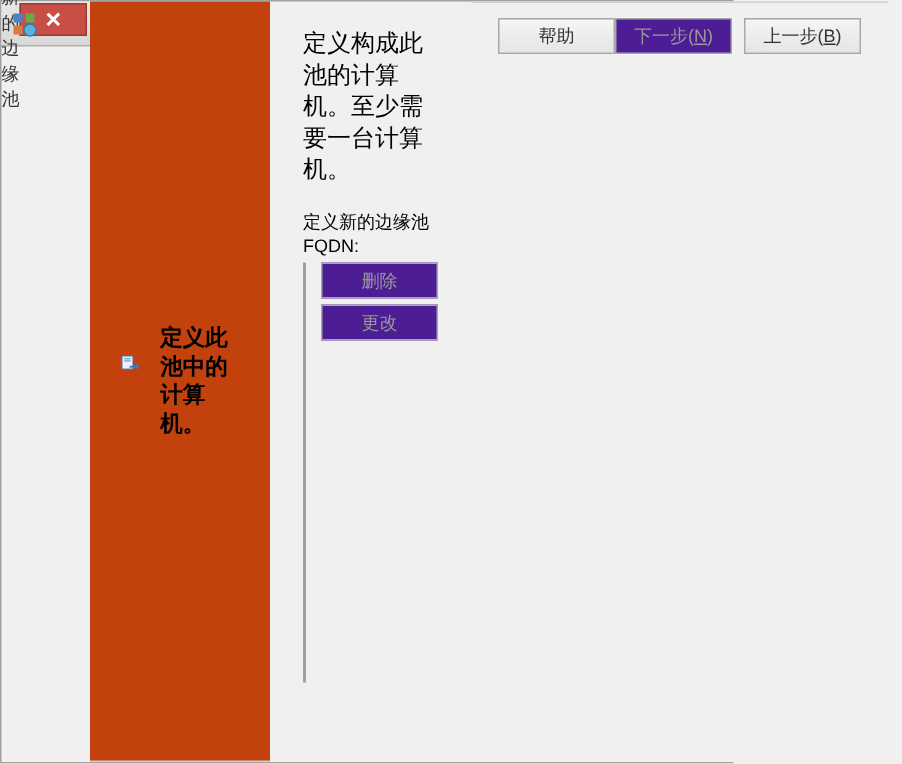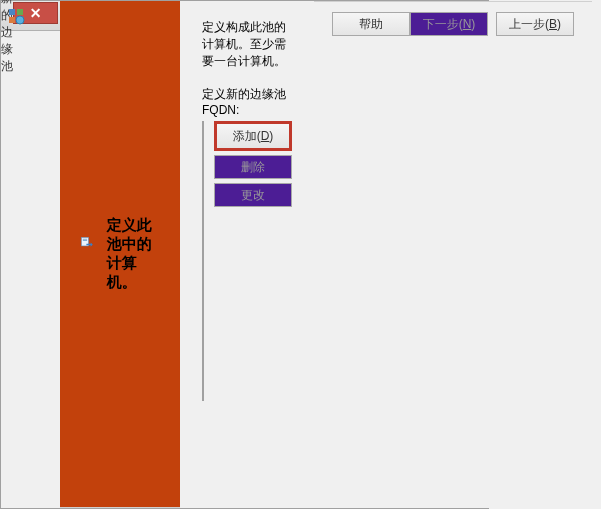--- a/index.html
+++ b/index.html
@@ -72,21 +72,21 @@
       font-weight: bold;
       color: #000;
     }
     .content {
       flex: 1;
       padding: 18px 22px;
       display: flex;
       flex-direction: column;
     }
     .instruction {
-      font-size: 12px;
+      font-size: 16px;
       color: #000;
       margin-bottom: 16px;
     }
     .label {
       font-size: 12px;
       color: #000;
       margin-bottom: 4px;
     }
     .list-row {
       display: flex;
@@ -171,23 +171,20 @@
     </span>
     <span class="header-title">定义此池中的计算机。</span>
   </div>
 
   <div class="content">
     <div class="instruction">定义构成此池的计算机。至少需要一台计算机。</div>
     <div class="label">定义新的边缘池 FQDN:</div>
     <div class="list-row">
       <div class="listbox"></div>
       <div class="side-buttons">
-        <div class="btn highlighted">
-          <span>添加(<u>D</u>)</span>
-        </div>
         <div class="btn disabled">删除</div>
         <div class="btn disabled">更改</div>
       </div>
     </div>
   </div>
 
   <div class="footer">
     <div class="footer-left">
       <div class="btn">帮助</div>
     </div>

